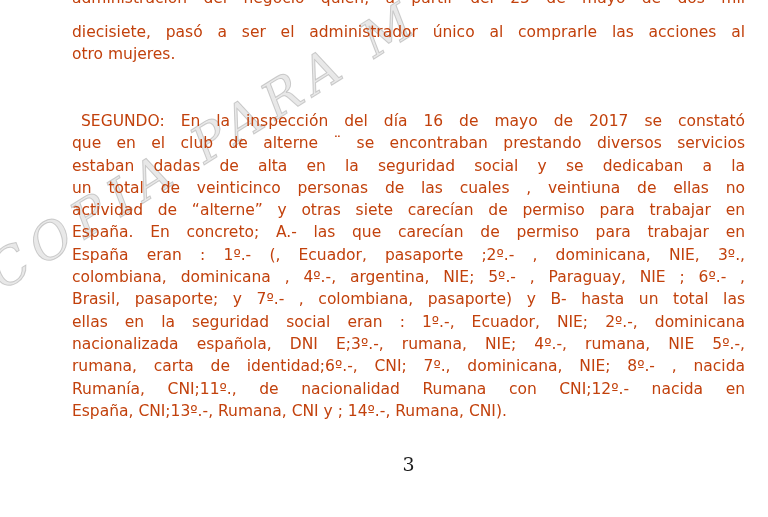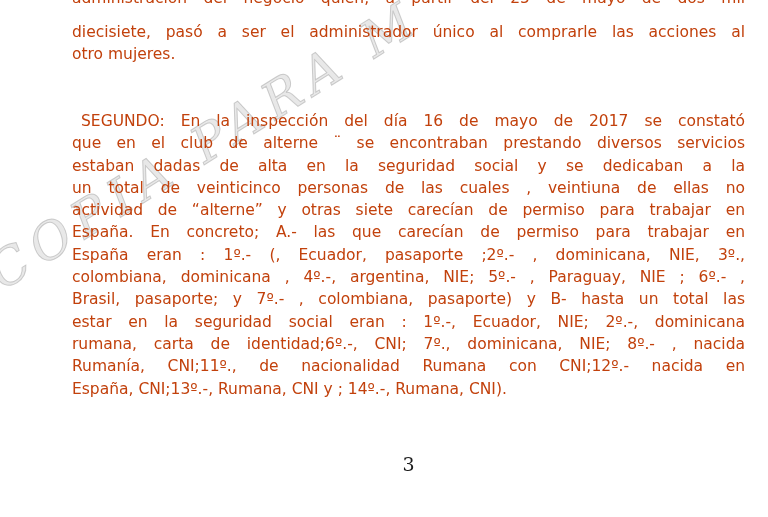--- a/index.html
+++ b/index.html
@@ -78,21 +78,22 @@
   <div class="textcol para2">
     <div class="line just indent">SEGUNDO: En la inspección del día 16 de mayo de 2017 se constató</div>
     <div class="line just">que en el club de alterne ¨ se encontraban prestando diversos servicios</div>
     <div class="line just">estaban dadas de alta en la seguridad social y se dedicaban a la</div>
     <div class="line just">un total de veinticinco personas de las cuales , veintiuna de ellas no</div>
     <div class="line just">actividad de “alterne” y otras siete carecían de permiso para trabajar en</div>
     <div class="line just">España. En concreto; A.- las que carecían de permiso para trabajar en</div>
     <div class="line just">España eran : 1º.- (, Ecuador, pasaporte ;2º.- , dominicana, NIE, 3º.,</div>
     <div class="line just">colombiana, dominicana , 4º.-, argentina, NIE; 5º.- , Paraguay, NIE ; 6º.- ,</div>
     <div class="line just">Brasil, pasaporte; y 7º.- , colombiana, pasaporte) y B- hasta un total las</div>
-    <div class="line just">estar en la seguridad social eran : 1º.-, Ecuador, NIE; 2º.-, dominicana</div>
+    <div class="line just">ellas en la seguridad social eran : 1º.-, Ecuador, NIE; 2º.-, dominicana</div>
+    <div class="line just">nacionalizada española, DNI E;3º.-, rumana, NIE; 4º.-, rumana, NIE 5º.-,</div>
     <div class="line just">rumana, carta de identidad;6º.-, CNI; 7º., dominicana, NIE; 8º.- , nacida</div>
     <div class="line just">Rumanía, CNI;11º., de nacionalidad Rumana con CNI;12º.- nacida en</div>
     <div class="line">España, CNI;13º.-, Rumana, CNI y ; 14º.-, Rumana, CNI).</div>
   </div>
 
   <div class="pagenum">3</div>
 
 </div>
 
 </body></html>

